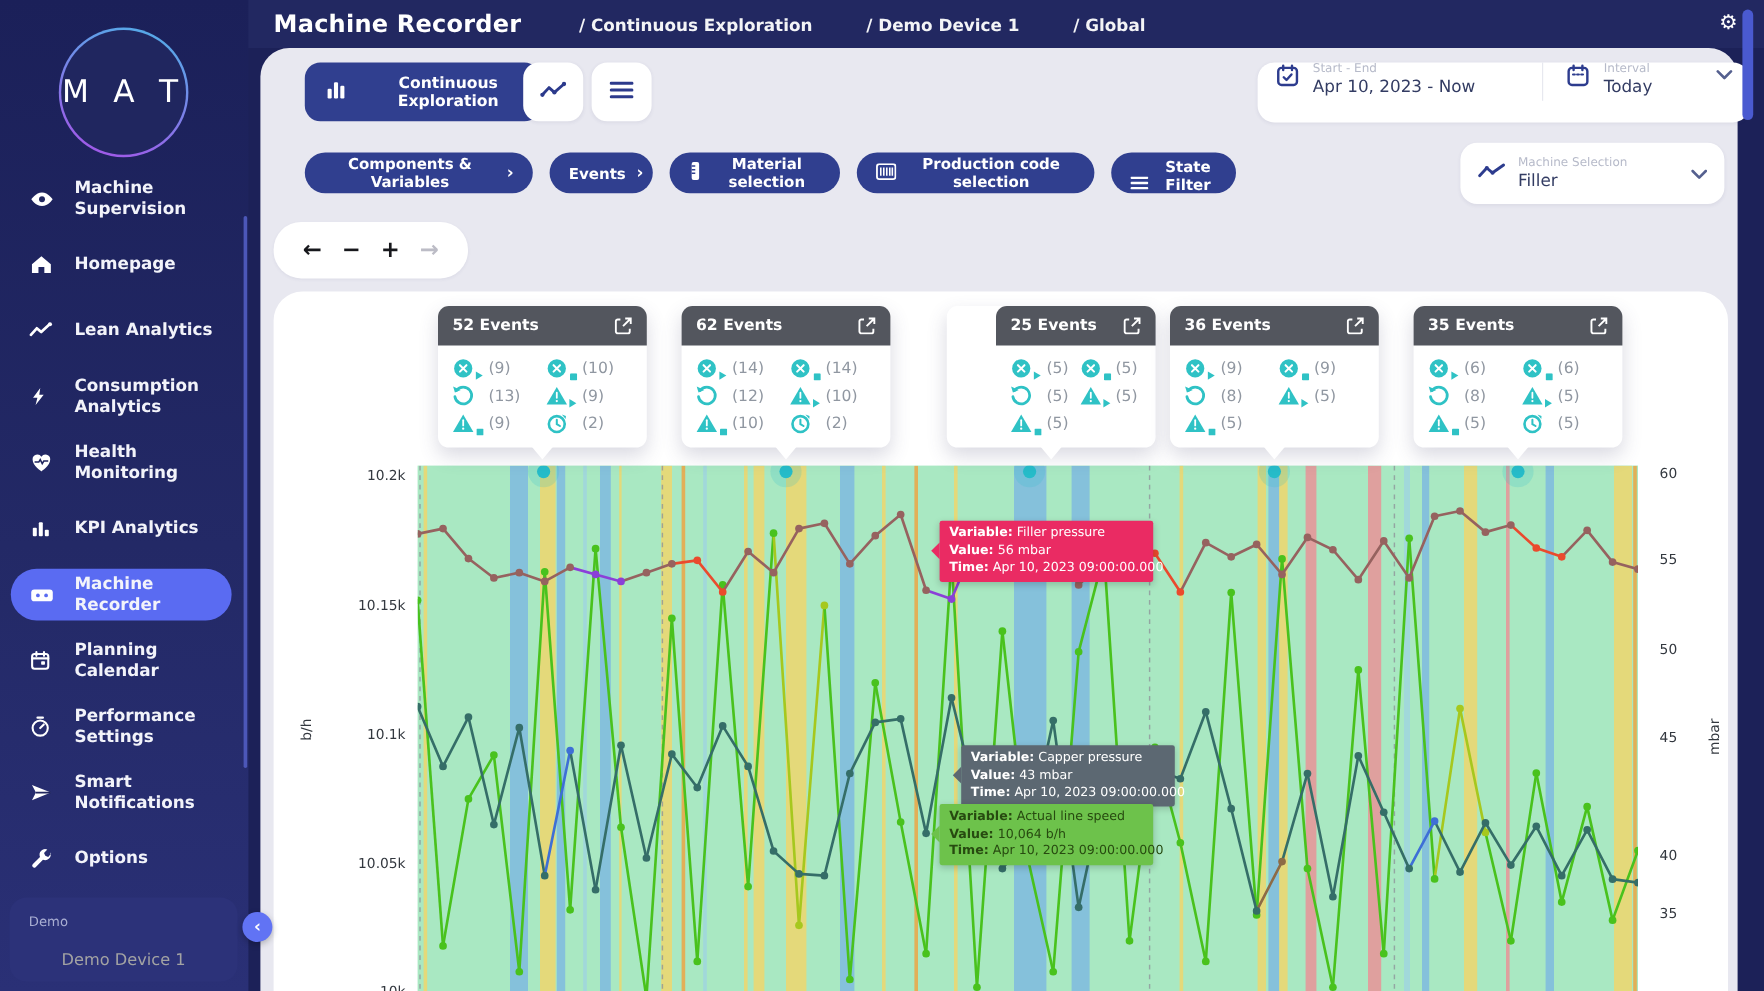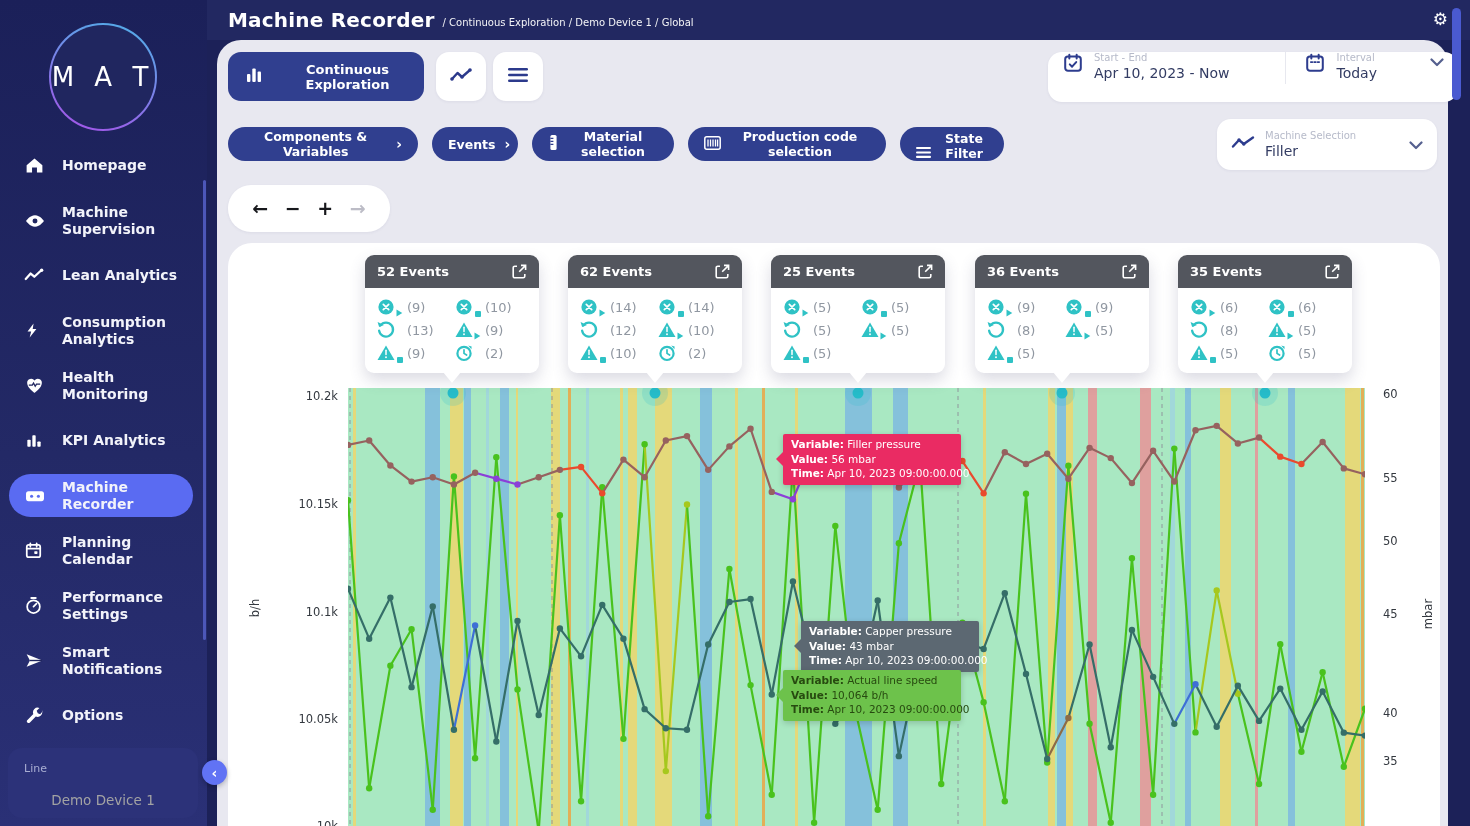--- a/index.html
+++ b/index.html
@@ -3,21 +3,21 @@
 <meta charset="utf-8">
 <style>
   * { margin:0; padding:0; box-sizing:border-box; }
   html,body { width:1470px; height:826px; overflow:hidden; background:#1c2158;
     font-family:"DejaVu Sans","Liberation Sans",sans-serif; }
 
   
   #header { position:absolute; left:0; top:0; width:1470px; height:40px; background:#222861; z-index:3;}
   #breadcrumb { position:absolute; left:228px; top:0; height:40px; display:flex; align-items:center; gap:8px; color:#fff;}
   #breadcrumb .title { font-size:20px; font-weight:700; letter-spacing:.2px;}
-  #breadcrumb .seg { font-size:10px; font-weight:400; opacity:.95;}
+  #breadcrumb .seg { font-size:14px; font-weight:700; opacity:.95;margin-left:40px;}
   #gear { position:absolute; right:22px; top:9px; color:#fff; font-size:17px; cursor:pointer;}
 
   
   #sidebar { position:absolute; left:0; top:0; width:207px; height:826px;
     background:linear-gradient(180deg,#1b2059 0%,#232966 55%,#2a3076 100%); z-index:4;}
   #logo-ring { position:absolute; left:49px; top:23px; width:108px; height:108px; border-radius:50%;
     background:linear-gradient(200deg,#4db3e8,#a850e8); padding:2px;}
   #logo-inner { width:104px; height:104px; border-radius:50%; background:#20265f;
     display:flex; align-items:center; justify-content:center; color:#fff; font-size:26px; letter-spacing:6px; font-weight:400;}
   #nav { position:absolute; left:0; top:138px; width:207px;}
@@ -37,21 +37,21 @@
     font-size:14px; font-weight:700; z-index:6; cursor:pointer; box-shadow:0 2px 5px rgba(0,0,0,.25);}
 
   
   #main { position:absolute; left:217px; top:40px; width:1231px; height:786px; background:#e8e8f0;
     border-radius:24px 24px 0 0; z-index:2;}
   
   #page-scroll-thumb { position:absolute; right:9px; top:8px; width:9px; height:92px; background:#4a5ad0; border-radius:5px; z-index:5;}
 
   
   .btn-dark { background:#303f8f; color:#fff; border:none; border-radius:13px; display:flex; align-items:center;
-    gap:9px; font-weight:700; cursor:pointer; font-family:inherit;}
+    gap:9px; font-weight:700; cursor:pointer; font-family:inherit;margin-left:26px;}
   #btn-primary { position:absolute; left:11px; top:12px; width:196px; height:49px; padding-left:18px; font-size:13px;}
   .btn-white { position:absolute; top:12px; width:50px; height:49px; background:#fff; border:none; border-radius:13px;
     display:flex; align-items:center; justify-content:center; cursor:pointer; box-shadow:0 1px 3px rgba(60,60,110,.07);}
   #btn-linechart { left:219px; }
   #btn-menu { left:276px; }
 
   #date-card { position:absolute; left:831px; top:12px; width:410px; height:50px; background:#fff; border-radius:14px;
     display:flex; align-items:flex-start; box-shadow:0 1px 3px rgba(60,60,110,.07); cursor:pointer;}
   .dc-ic { margin:0 10px 0 14px; }
   .dc-lab { font-size:10px; color:#b6bac9; margin-bottom:2px;}
@@ -112,34 +112,34 @@
   <span id="gear">⚙</span>
 </div>
 
 <div id="sidebar">
   <div id="logo-ring">
     <div id="logo-inner">M A T</div>
   </div>
   <div id="nav">
       <div class="nav-item">
         <span class="ic">
-          <svg viewBox="0 0 24 24" width="21">
-            <path d="M3 11.6L12 4l9 7.6V20h-6.2v-5.8H9.2V20H3z" fill="#fff"></path>
-          </svg>
-        </span>
-        <span class="lb">Homepage</span>
-      </div>
-      <div class="nav-item">
-        <span class="ic">
           <svg viewBox="0 0 24 24" width="22">
             <path d="M12 5.8c-5.7 0-9.7 6.2-9.7 6.2s4 6.2 9.7 6.2 9.7-6.2 9.7-6.2-4-6.2-9.7-6.2z" fill="#fff"></path>
             <circle cx="12" cy="12" r="2.7" fill="#20265f"></circle>
           </svg>
         </span>
         <span class="lb">Machine Supervision</span>
+      </div>
+      <div class="nav-item">
+        <span class="ic">
+          <svg viewBox="0 0 24 24" width="21">
+            <path d="M3 11.6L12 4l9 7.6V20h-6.2v-5.8H9.2V20H3z" fill="#fff"></path>
+          </svg>
+        </span>
+        <span class="lb">Homepage</span>
       </div>
       <div class="nav-item">
         <span class="ic">
           <svg viewBox="0 0 24 24" width="21">
             <path d="M2 16l5.6-6.2 4.2 3.6L19.8 6" fill="none" stroke="#fff" stroke-width="2.6" stroke-linecap="round" stroke-linejoin="round"></path>
             <circle cx="20.2" cy="6" r="1.9" fill="#fff"></circle>
           </svg>
         </span>
         <span class="lb">Lean Analytics</span>
       </div>
@@ -213,21 +213,21 @@
         <span class="ic">
           <svg viewBox="0 0 24 24" width="19">
             <path d="M22.6 5.6a5.9 5.9 0 0 1-7.7 7.7L7.2 21a2.2 2.2 0 0 1-3.1-3.1l7.7-7.7a5.9 5.9 0 0 1 7.7-7.7l-3.5 3.5 1.4 3 3 1.4 3.2-3.8z" fill="#fff"></path>
           </svg>
         </span>
         <span class="lb">Options</span>
       </div>
     </div>
   <div id="side-scrollbar"></div>
   <div id="device-card">
-    <div class="dl">Line</div>
+    <div class="dl">Demo</div>
     <div class="dn">Demo Device 1</div>
   </div>
 </div>
 <div id="collapse-btn">
   <span>‹</span>
 </div>
 
 <div id="main">
 
   <button id="btn-primary" class="btn-dark">
@@ -501,21 +501,21 @@
               <span class="ev-iconwrap"><svg viewBox="0 0 18 18" width="18" height="18">
                   <circle cx="9" cy="9.4" r="6.6" fill="none" stroke="#2fc2c5" stroke-width="2.2"></circle>
                   <path d="M9 5.8v3.6l2.6 1.6" fill="none" stroke="#2fc2c5" stroke-width="1.7" stroke-linecap="round"></path>
                   <path d="M13.2 1.4l3.4 1.2-.2 2.6z" fill="#2fc2c5"></path>
                 </svg></span>
               <span class="ev-count">(2)</span>
             </div>
           </div>
           <div class="ev-tail"></div>
         </div>
-        <div class="ev-card" style="left: 543px;">
+        <div class="ev-card" style="left: 561px; padding-left: 41px;">
           <div class="ev-head">
             <span>25 Events</span>
             <span class="ev-link">
               <svg width="15" height="15" viewBox="0 0 15 15">
                 <path d="M5 2.2H2.8A1.6 1.6 0 0 0 1.2 3.8v8.4a1.6 1.6 0 0 0 1.6 1.6h8.4a1.6 1.6 0 0 0 1.6-1.6V10" fill="none" stroke="#fff" stroke-width="1.6"></path>
                 <path d="M7.2 7.8L13.4 1.6M9 1.4h4.6V6" fill="none" stroke="#fff" stroke-width="1.6"></path>
               </svg>
             </span>
           </div>
           <div class="ev-body">
@@ -1083,21 +1083,21 @@
           <div class="tt-arrow" style="border-right-color: rgb(109, 194, 75);"></div>
         </div>
       </div>
     <div id="axis-layer">
         <div class="tick left" style="top: 146px;">10.2k</div>
         <div class="tick left" style="top: 254px;">10.15k</div>
         <div class="tick left" style="top: 362px;">10.1k</div>
         <div class="tick left" style="top: 469px;">10.05k</div>
         <div class="tick left" style="top: 576px;">10k</div>
         <div class="tick right" style="top: 144px;">60</div>
-        <div class="tick right" style="top: 228px;">55</div>
+        <div class="tick right" style="top: 216px;">55</div>
         <div class="tick right" style="top: 291px;">50</div>
         <div class="tick right" style="top: 364px;">45</div>
         <div class="tick right" style="top: 438px; margin-top: 25px;">40</div>
         <div class="tick right" style="top: 511px;">35</div>
         <div class="axis-title" style="left: 18px; top: 358px;">b/h</div>
         <div class="axis-title" style="left: 1185px; top: 364px;">mbar</div>
       </div>
   </div>
 </div>
 

